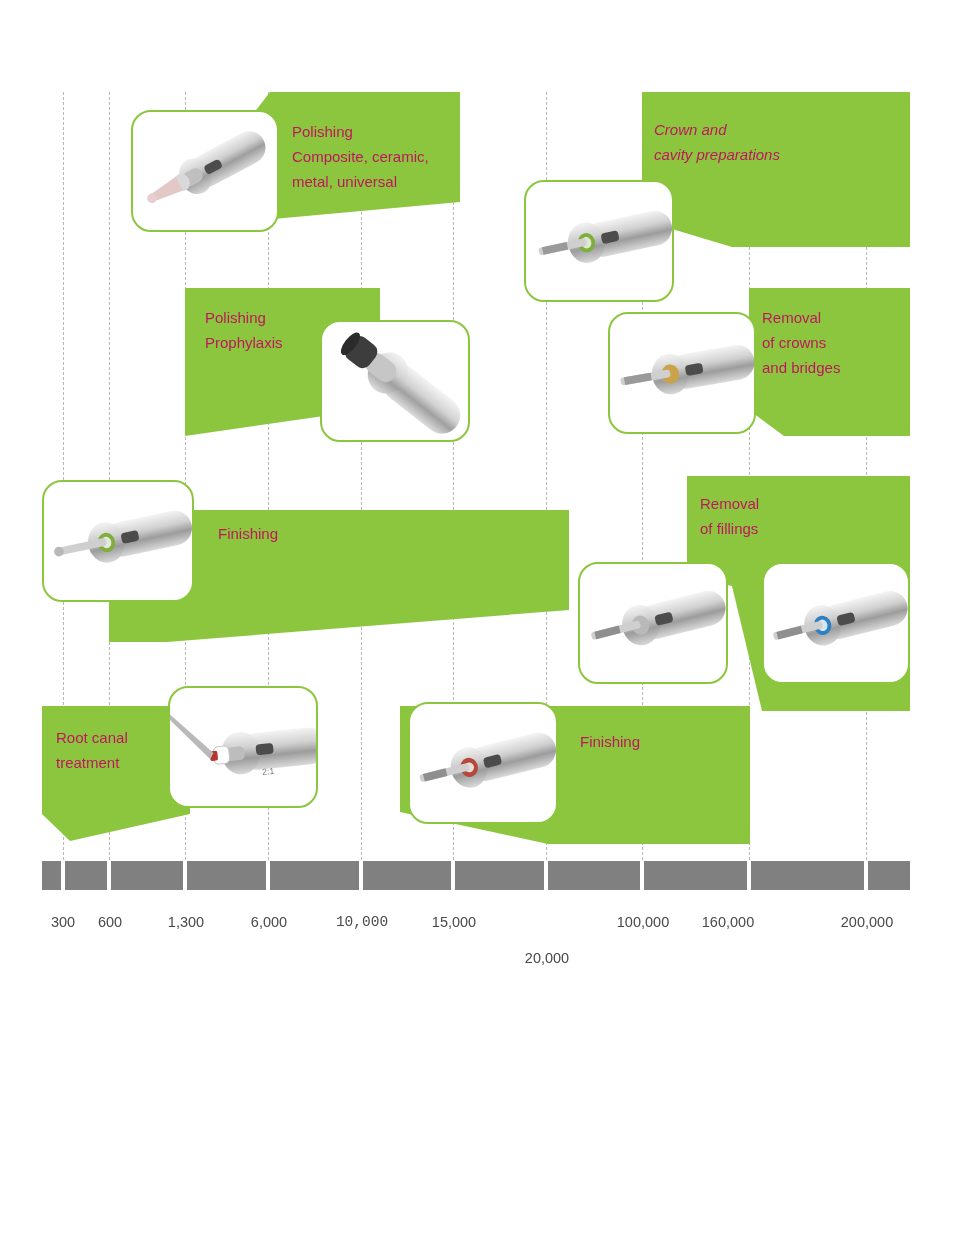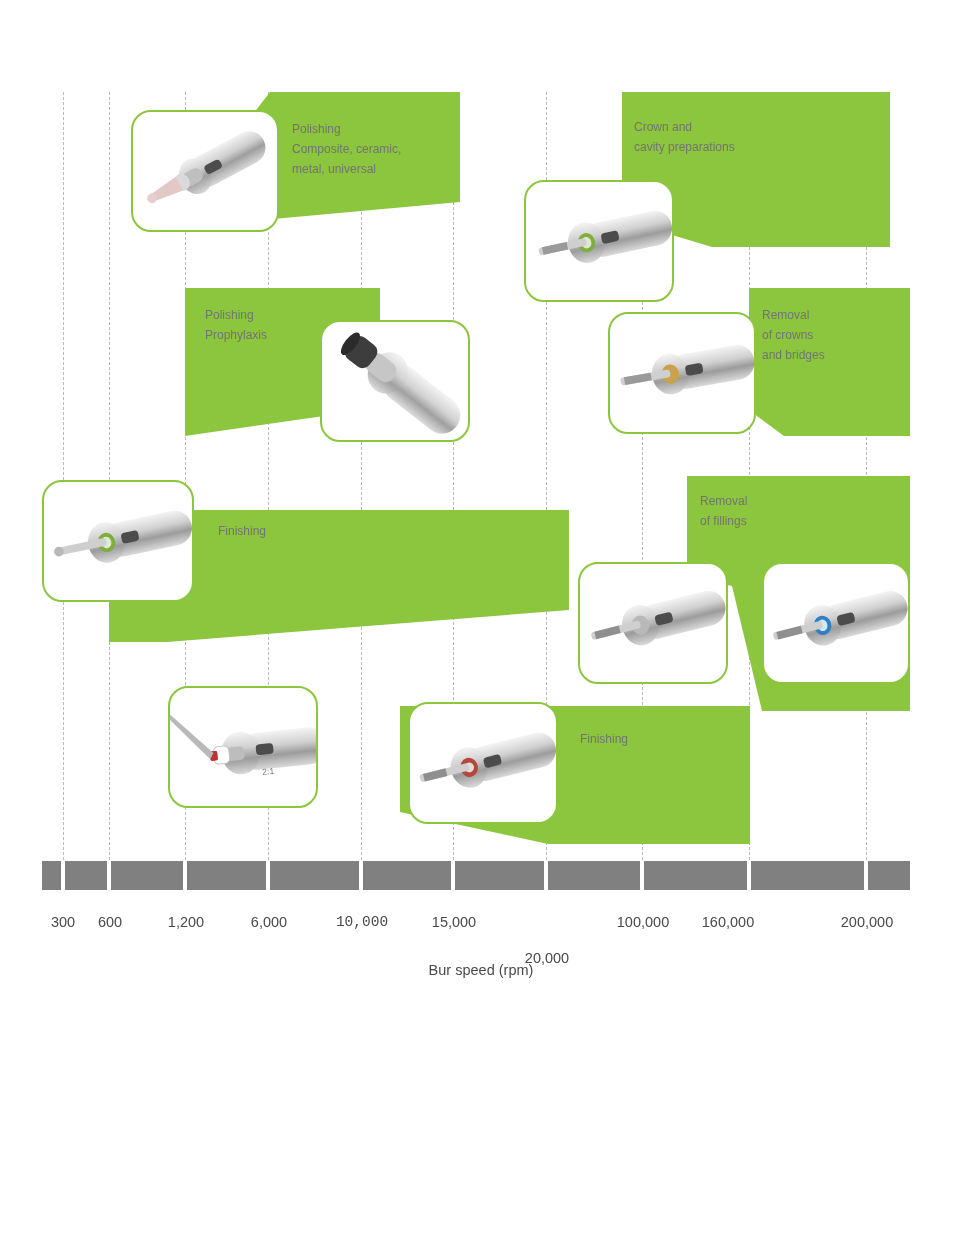--- a/index.html
+++ b/index.html
@@ -18,22 +18,22 @@
     position:absolute;
     width:0;border-left:1px dashed #b9b9b9;
     top:92px;height:768px;
   }
 
   
   .band{position:absolute;}
   .band svg{display:block;}
   .band .band-label{
     position:absolute;
-    color:#737373;
-    font-size:12px;
+    color:#be185d;
+    font-size:15px;
     line-height:1.65;
     white-space:pre-line;
     pointer-events:none;
   }
 
   
   .card{
     position:absolute;
     border:2px solid #8cc63e;
     border-radius:20px;
@@ -81,21 +81,21 @@
 
   <div class="band" style="left:185px;top:92px;width:275px;height:135px;">
     <svg width="275" height="135" viewBox="0 0 275 135">
       <polygon points="85,0 275,0 275,110 0,135 0,110" fill="#8cc63e"></polygon>
     </svg>
     <span class="band-label" style="left:107px;top:28px;">Polishing
 Composite, ceramic,
 metal, universal</span>
   </div>
 
-  <div class="band" style="left:622px;top:92px;width:268px;height:186px;">
+  <div class="band" style="left:642px;top:92px;width:268px;height:186px;font-style:italic;">
     <svg width="268" height="155" viewBox="0 0 268 155">
       <polygon points="0,0 268,0 268,155 90,155 0,128" fill="#8cc63e"></polygon>
     </svg>
     <span class="band-label" style="left:12px;top:26px;">Crown and
 cavity preparations</span>
   </div>
 
   <div class="band" style="left:185px;top:288px;width:195px;height:148px;">
     <svg width="195" height="148" viewBox="0 0 195 148">
       <polygon points="0,0 195,0 195,120 0,148" fill="#8cc63e"></polygon>
@@ -121,20 +121,27 @@
   </div>
 
   <div class="band" style="left:642px;top:476px;width:268px;height:235px;">
     <svg width="268" height="235" viewBox="0 0 268 235">
       <polygon points="45,0 268,0 268,235 120,235 90,110 45,100" fill="#8cc63e"></polygon>
     </svg>
     <span class="band-label" style="left:58px;top:16px;">Removal
 of fillings</span>
   </div>
 
+  <div class="band" style="left:42px;top:706px;width:148px;height:135px;">
+    <svg width="148" height="135" viewBox="0 0 148 135">
+      <polygon points="0,0 148,0 148,108 28,135 0,108" fill="#8cc63e"></polygon>
+    </svg>
+    <span class="band-label" style="left:14px;top:20px;">Root canal
+treatment</span>
+  </div>
 
   <div class="band" style="left:400px;top:706px;width:402px;height:138px;">
     <svg width="350" height="138" viewBox="0 0 350 138">
       <polygon points="0,0 350,0 350,138 148,138 0,106" fill="#8cc63e"></polygon>
     </svg>
     <span class="band-label" style="left:180px;top:24px;">Finishing</span>
   </div>
 
   <div class="card" style="left:131px;top:110px;width:148px;height:122px;">
     <svg class="hp" viewBox="0 0 148 122">
@@ -339,24 +346,23 @@
   <div class="tickmark" style="left:266px;"></div>
   <div class="tickmark" style="left:359px;"></div>
   <div class="tickmark" style="left:451px;"></div>
   <div class="tickmark" style="left:544px;"></div>
   <div class="tickmark" style="left:640px;"></div>
   <div class="tickmark" style="left:747px;"></div>
   <div class="tickmark" style="left:864px;"></div>
 
   <div class="ticklabel" style="left:63px;">300</div>
   <div class="ticklabel" style="left:110px;">600</div>
-  <div class="ticklabel" style="left:186px;">1,200</div>
+  <div class="ticklabel" style="left:186px;">1,300</div>
   <div class="ticklabel" style="left:269px;">6,000</div>
   <div class="ticklabel" style="left:362px;font-family:Liberation Mono, monospace;">10,000</div>
   <div class="ticklabel" style="left:454px;">15,000</div>
   <div class="ticklabel" style="left:547px;margin-top:36px;">20,000</div>
   <div class="ticklabel" style="left:643px;">100,000</div>
   <div class="ticklabel" style="left:728px;">160,000</div>
   <div class="ticklabel" style="left:867px;text-align:center;">200,000</div>
 
-  <div id="axis-title">Bur speed (rpm)</div>
 
 </div>
 
 </body></html>

